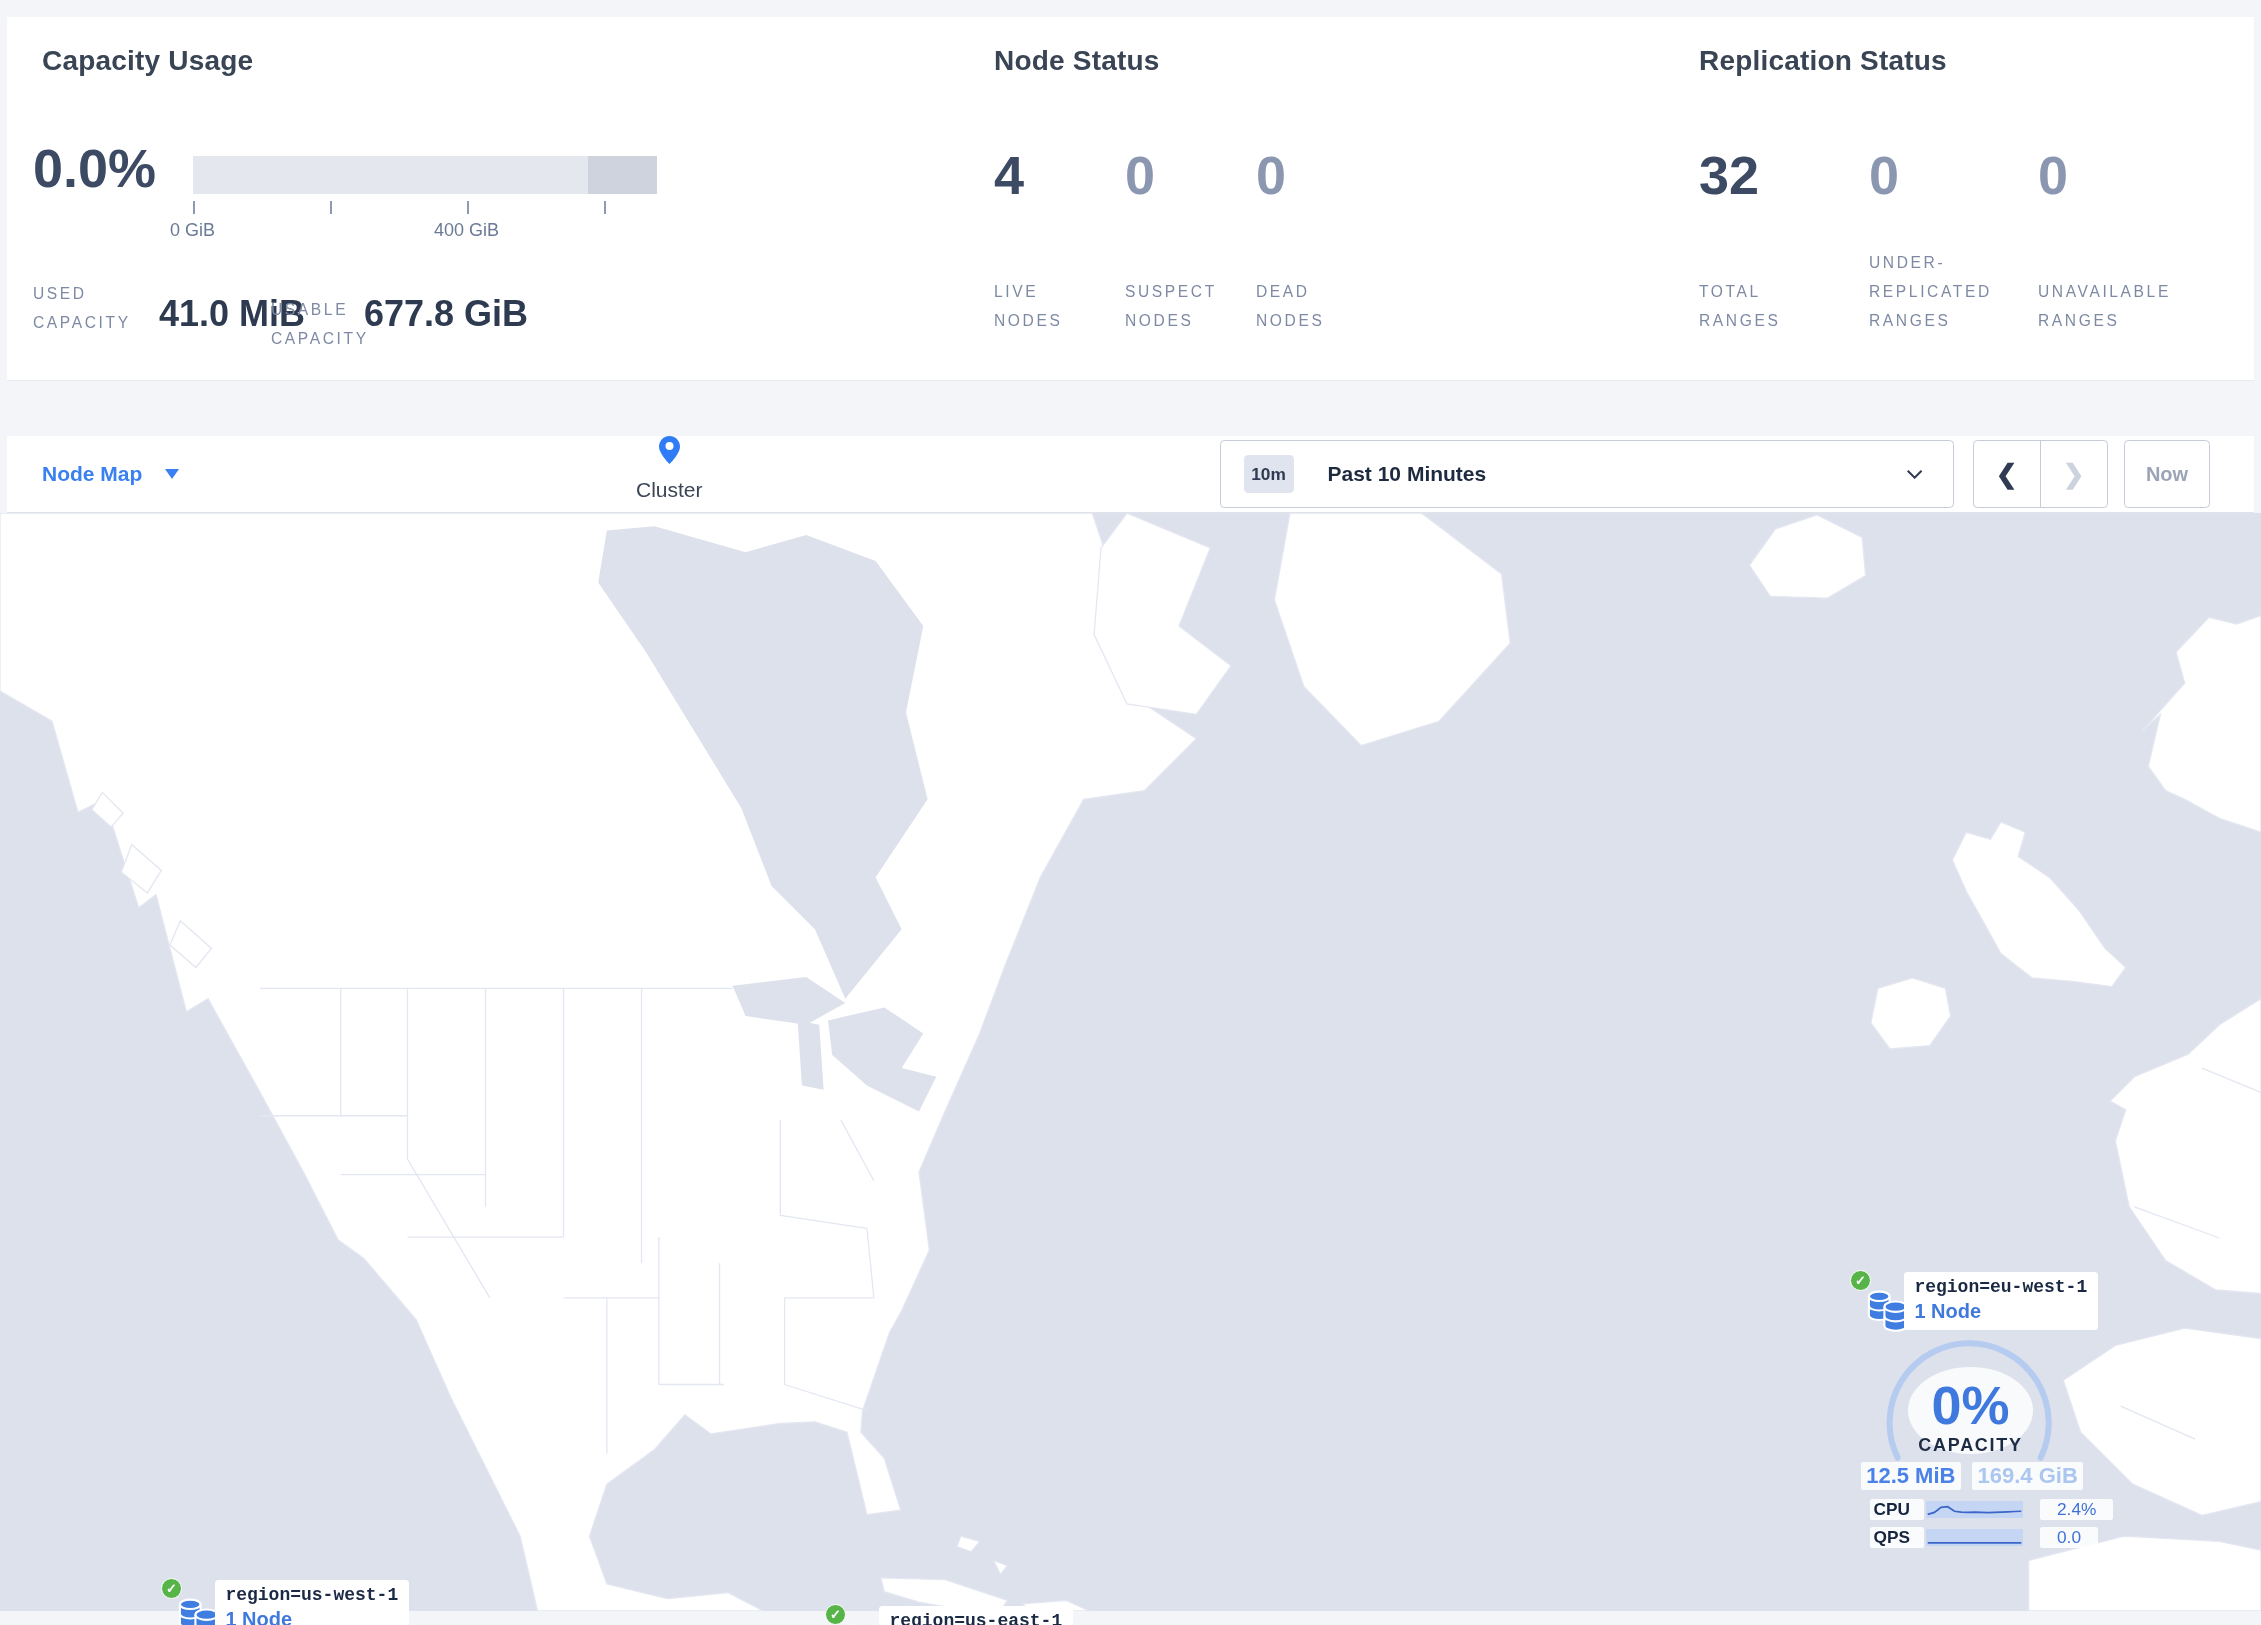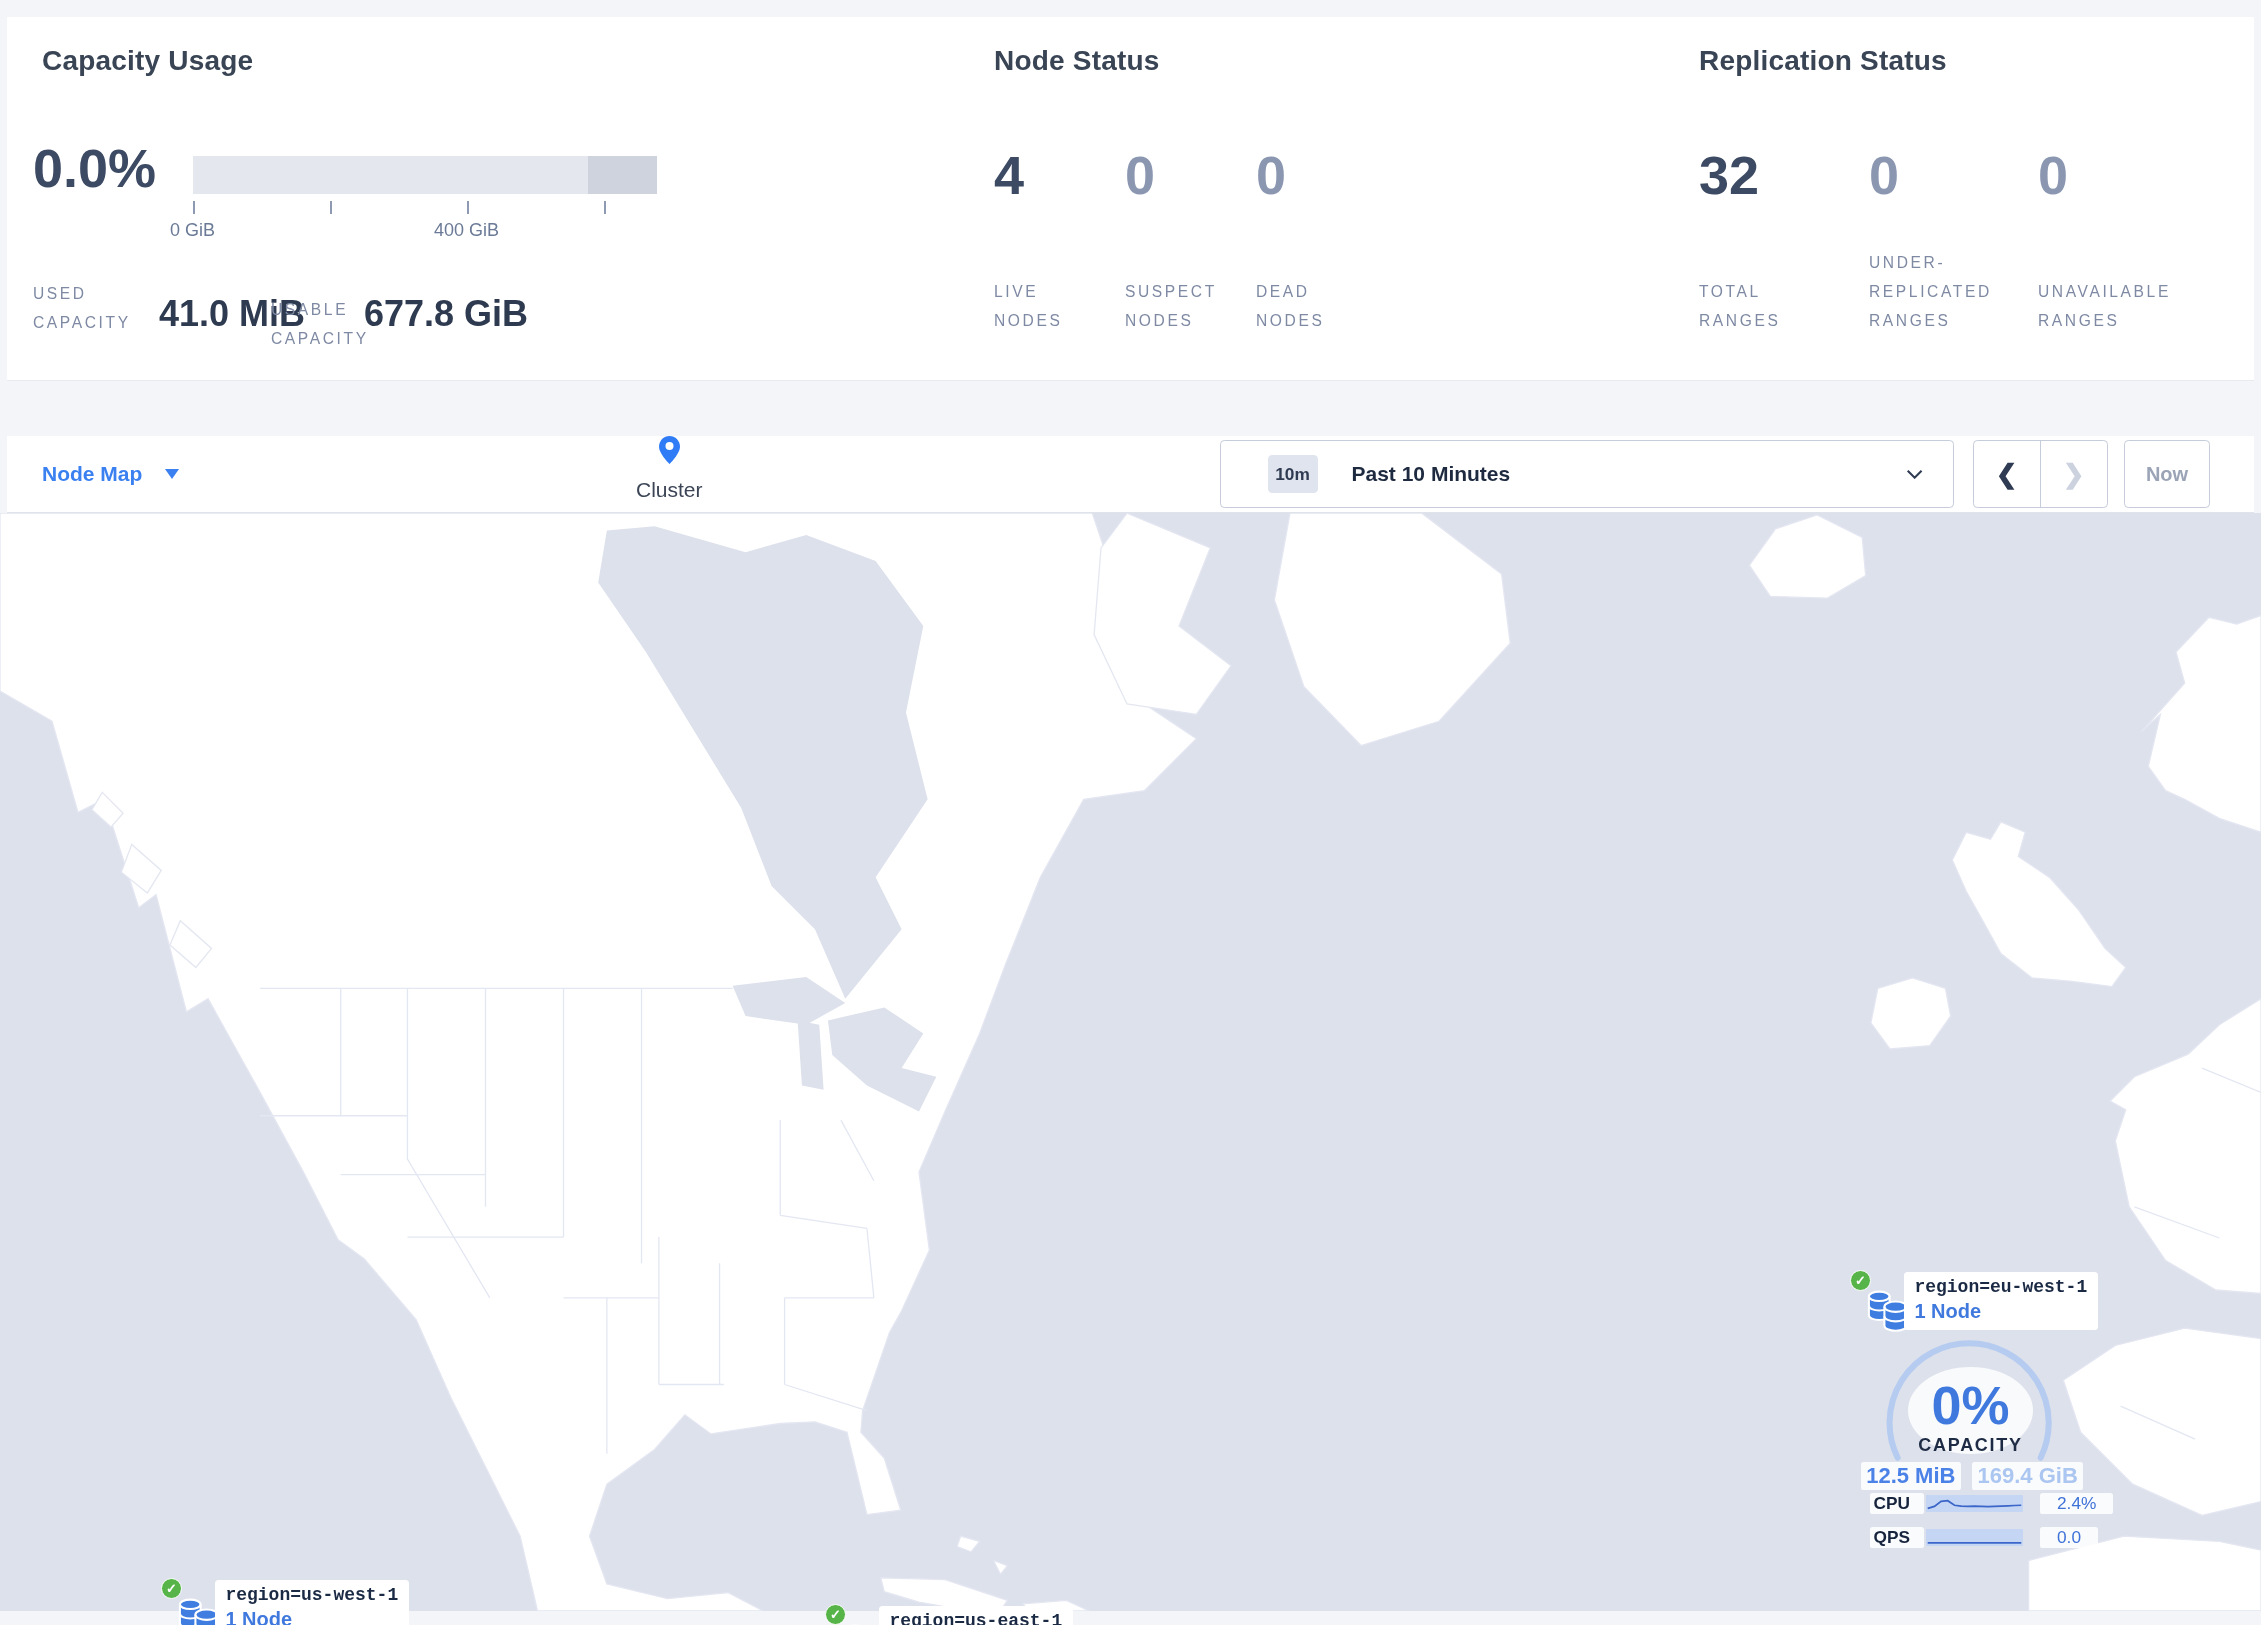--- a/index.html
+++ b/index.html
@@ -28,21 +28,21 @@
   .stat-num.dim { color:#8b97b1; }
   .stat-lbl { position:absolute; bottom:45px; font-size:15.6px; letter-spacing:2.6px; color:#7e89a3; line-height:29px; font-weight:500; }
 
   
   #toolbar { left:7px; right:7px; top:436px; height:77px; border-bottom:0.9px solid #e0e3ea; }
   #view-select { position:absolute; left:35px; top:0; height:76px; display:flex; align-items:center; gap:22.5px; cursor:pointer; }
   #view-select span { color:#3a80f0; font-size:21px; font-weight:600; }
   .tri-down { width:0; height:0; border-left:7.8px solid transparent; border-right:7.8px solid transparent; border-top:10.4px solid #3a80f0; }
   #breadcrumb { position:absolute; left:629px; top:0; height:76px; display:flex; align-items:center; gap:14px;flex-direction:column; }
   #breadcrumb .txt { font-size:21px; color:#3c4555; font-weight:500; }
-  #time-box { position:absolute; left:1213px; top:4.3px; width:734px; height:68px; border:0.9px solid #c6ccd9; border-radius:4.3px; background:#fff; display:flex; align-items:center; cursor:pointer;padding-left:24px; }
+  #time-box { position:absolute; left:1213px; top:4.3px; width:734px; height:68px; border:0.9px solid #c6ccd9; border-radius:4.3px; background:#fff; display:flex; align-items:center; cursor:pointer; }
   #time-badge { margin-left:22.5px; width:50px; height:38px; background:#e0e4ee; border-radius:4.3px; display:flex; align-items:center; justify-content:center; font-size:17.3px; font-weight:700; color:#2f3b52; }
   #time-text { margin-left:34px; font-size:21px; font-weight:600; color:#1e2a40; }
   #time-chev { margin-left:auto; margin-right:29.5px; }
   #arrow-group { position:absolute; left:1966px; top:4.3px; width:135px; height:68px; border:0.9px solid #c6ccd9; border-radius:4.3px; background:#fff; display:flex; }
   .arrow-btn { width:50%; display:flex; align-items:center; justify-content:center; font-size:26px; font-weight:700; cursor:pointer; }
   #arrow-prev { border-right:0.9px solid #c6ccd9; color:#2e3b52; }
   #arrow-next { color:#ccd3df; }
   #now-btn { position:absolute; left:2117px; top:4.3px; width:86px; height:68px; border:0.9px solid #c6ccd9; border-radius:4.3px; background:#fff; display:flex; align-items:center; justify-content:center; font-size:20px; font-weight:600; color:#9aa4b6; cursor:pointer; }
 
   
@@ -64,21 +64,21 @@
   .mk-nodes { margin-top:3.5px; font-size:20px; font-weight:700; color:#3f79de; }
   .gauge { position:absolute; left:36px; top:69px; }
   .gauge-blob { position:absolute; left:59px; top:97px; width:125px; height:87px; background:rgba(255,255,255,.82); border-radius:50%; }
   .mk-pct { position:absolute; left:0; top:104px; width:243px; text-align:center; font-size:54px; font-weight:700; color:#3f79de; }
   .mk-cap { position:absolute; left:0; top:165px; width:243px; text-align:center; font-size:18px; font-weight:700; letter-spacing:1.7px; color:#1e2b45; }
   .mk-vals { position:absolute; left:12px; top:192px; width:222px; display:flex; justify-content:space-between; align-items:baseline; }
   .mk-vals span { background:rgba(255,255,255,.85); border-radius:2.6px; padding:0.9px 5.2px; font-size:22px; font-weight:700; white-space:nowrap; }
   .mk-used { color:#4b82e8; }
   .mk-total { color:#abc6f1; }
   .mk-row { position:absolute; left:21px; display:flex; align-items:center; height:21px; }
-  .mk-row.cpu { top:223px;align-items:center; } .mk-row.qps { top:257px; }
+  .mk-row.cpu { top:229px;align-items:center; } .mk-row.qps { top:257px; }
   .mk-row .lbl { width:54px; font-size:17.3px; font-weight:700; color:#16243d; background:rgba(255,255,255,.85); border-radius:2.6px; padding:0 3.5px; margin-right:1.7px; }
   .sparkline { background:#c4d6f3; border-radius:0.9px; }
   .sparkline polyline { fill:none; stroke:#3b65c8; stroke-width:2; }
   .mk-row .val { margin-left:17.3px; font-size:17.3px; font-weight:400; color:#3f72d9; background:rgba(255,255,255,.85); border-radius:2.6px; padding:0 17px; }
 </style>
 </head>
 <body>
 
 <section class="panel" id="stats">
 

